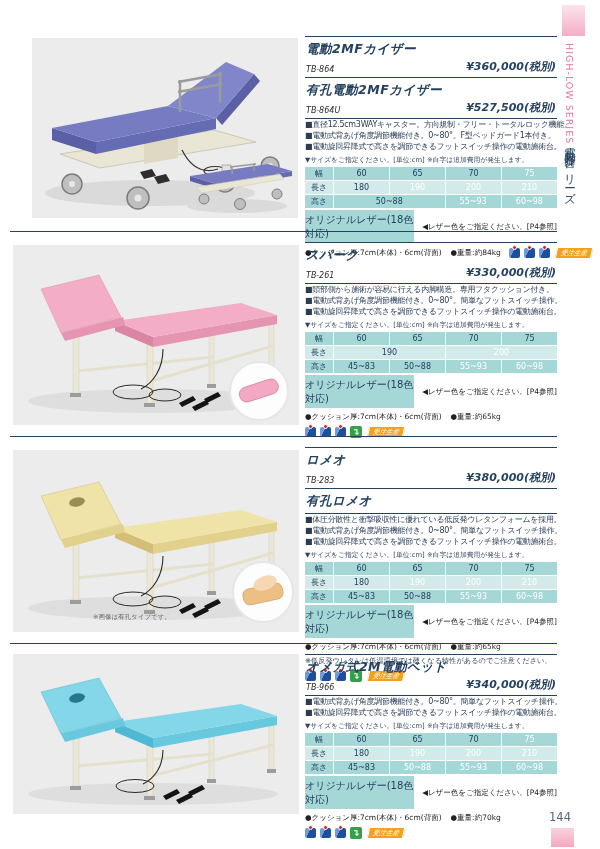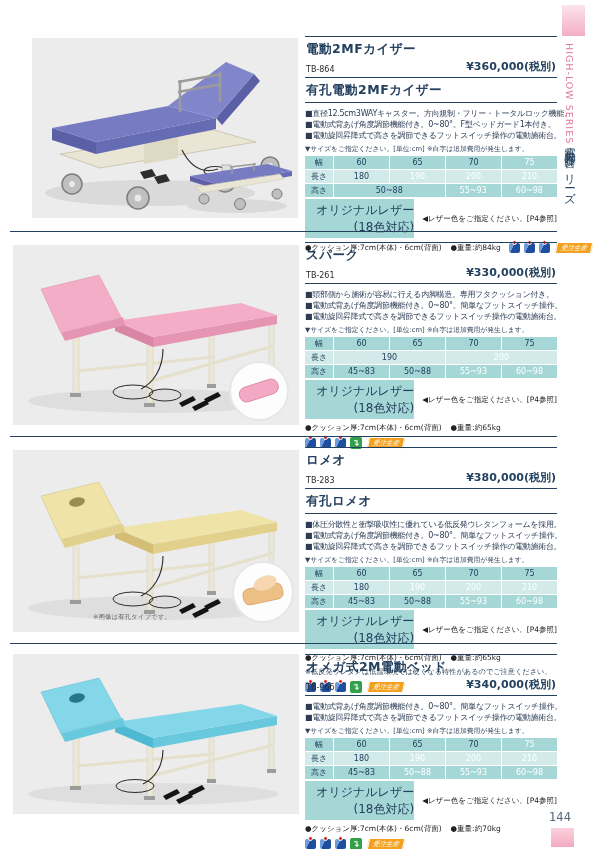--- a/index.html
+++ b/index.html
@@ -13,37 +13,37 @@
   #photo1{left:32px;top:38px;width:266px;height:180px;}
   #photo2{left:13px;top:245px;width:286px;height:180px;}
   #photo3{left:13px;top:450px;width:286px;height:182px;}
   #photo4{left:13px;top:654px;width:286px;height:160px;}
   .photo svg{display:block;}
   .photo-caption{position:absolute;left:80px;bottom:10px;font-size:6.5px;color:#666;margin-top:28px;}
   
   .section{position:absolute;left:305px;width:252px;}
   #sec1{top:36px;} #sec2{top:242px;} #sec3{top:447px;} #sec4{top:654px;}
   .prod{border-top:1px solid var(--navy);padding:4px 1px 3px;}
-  .prod-list{border-bottom:1px solid var(--navy);margin-bottom:5px;}
+  .prod-list{border-bottom:1px solid var(--navy);font-style:italic;}
   .prod-name{font-size:12.5px;font-weight:bold;color:var(--navy);letter-spacing:0.5px;}
   .prod-meta{display:flex;justify-content:space-between;align-items:flex-end;margin-top:1px;}
   .prod-model{font-size:8px;color:#2a2a2a;}
   .prod-price{font-size:11px;font-weight:bold;color:var(--navy);}
   .features{font-size:8px;line-height:1.38;color:#2b3c54;white-space:nowrap;letter-spacing:-0.3px;}
   .size-note{font-size:6.8px;color:#31435c;margin:3px 0 2px;white-space:nowrap;}
   
   .trow{display:flex;height:13px;margin-bottom:1px;font-size:8px;}
   .tlabel{width:28px;margin-right:1px;display:flex;align-items:center;justify-content:center;color:var(--navy);}
   .tcell{flex:1 1 0;margin-right:1px;display:flex;align-items:center;justify-content:center;color:var(--navy);}
   .tcell:last-child{margin-right:0;}
   .trow.med .tlabel,.trow.med .tcell{background:var(--teal_med);}
   .trow.light .tlabel,.trow.light .tcell{background:var(--teal_light);}
   .tcell.white{color:#ffffff;}
   .leather-row{display:flex;align-items:center;margin-top:2px;}
-  .leather-bar{width:138px;background:var(--teal_med);text-align:right;font-size:12px;color:var(--navy);padding:2.5px 0;}
+  .leather-bar{width:138px;background:var(--teal_med);text-align:left;font-size:10px;color:var(--navy);padding:2.5px 0;}
   .leather-note{font-size:7.5px;color:#222;margin-left:8px;white-space:nowrap;}
   .cushion-row{display:flex;align-items:center;margin-top:4px;font-size:7.5px;color:#222;white-space:nowrap;}
   .cushion-row .gap{margin-left:9px;}
   .extra-note{font-size:7.2px;color:#31435c;margin-top:4px;white-space:nowrap;}
   .icons{display:flex;align-items:center;margin-top:4px;}
   .icons.inline{margin-top:0;margin-left:8px;}
   
   .fs-icon{width:11px;height:10px;border-radius:2px;position:relative;display:inline-block;margin-right:4px;
     background:linear-gradient(115deg,#6f9bd8 38%,var(--blue_icon) 38%);}
   .fs-icon::after{content:"";position:absolute;top:-3px;left:3px;width:5px;height:5px;border-radius:50%;
@@ -221,20 +221,24 @@
   <div class="prod-list">
       <div class="prod">
         <div class="prod-name">電動2MFカイザー</div>
         <div class="prod-meta">
           <span class="prod-model">TB-864</span>
           <span class="prod-price">¥360,000(税別)</span>
         </div>
       </div>
       <div class="prod">
         <div class="prod-name">有孔電動2MFカイザー</div>
+        <div class="prod-meta">
+          <span class="prod-model">TB-864U</span>
+          <span class="prod-price">¥527,500(税別)</span>
+        </div>
       </div>
     </div>
   <div class="features">
       <div class="feature-line">■直径12.5cm3WAYキャスター。方向規制・フリー・トータルロック機能。</div>
       <div class="feature-line">■電動式背あげ角度調節機能付き。0~80°。F型ベッドガード1本付き。</div>
       <div class="feature-line">■電動旋回昇降式で高さを調節できるフットスイッチ操作の電動施術台。</div>
     </div>
   <div class="size-note">▼サイズをご指定ください。[単位:cm] ※白字は追加費用が発生します。</div>
   <div class="ptable">
       <div class="trow med">

